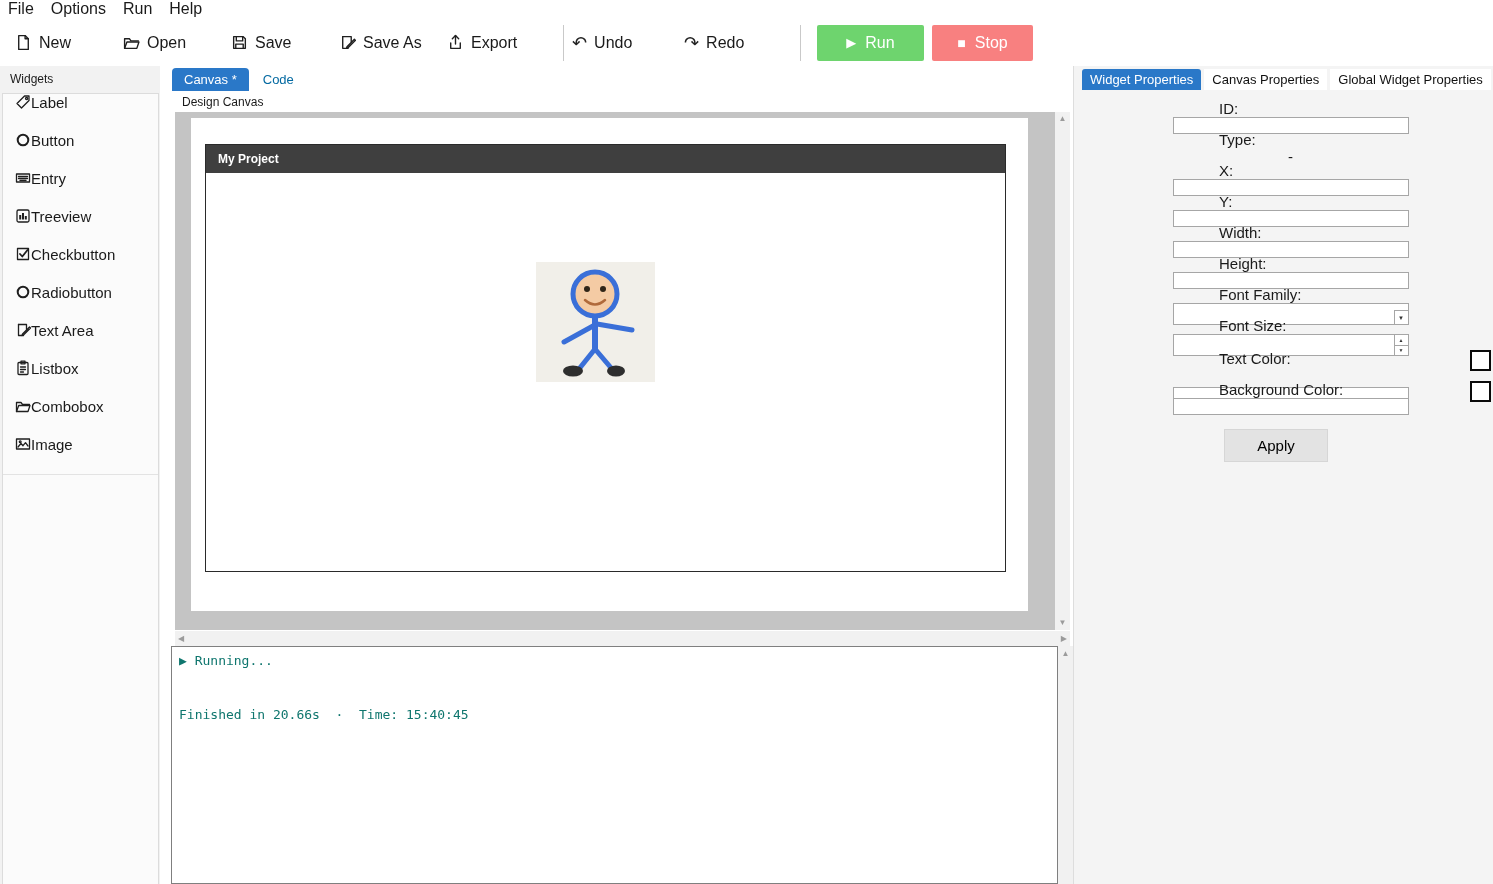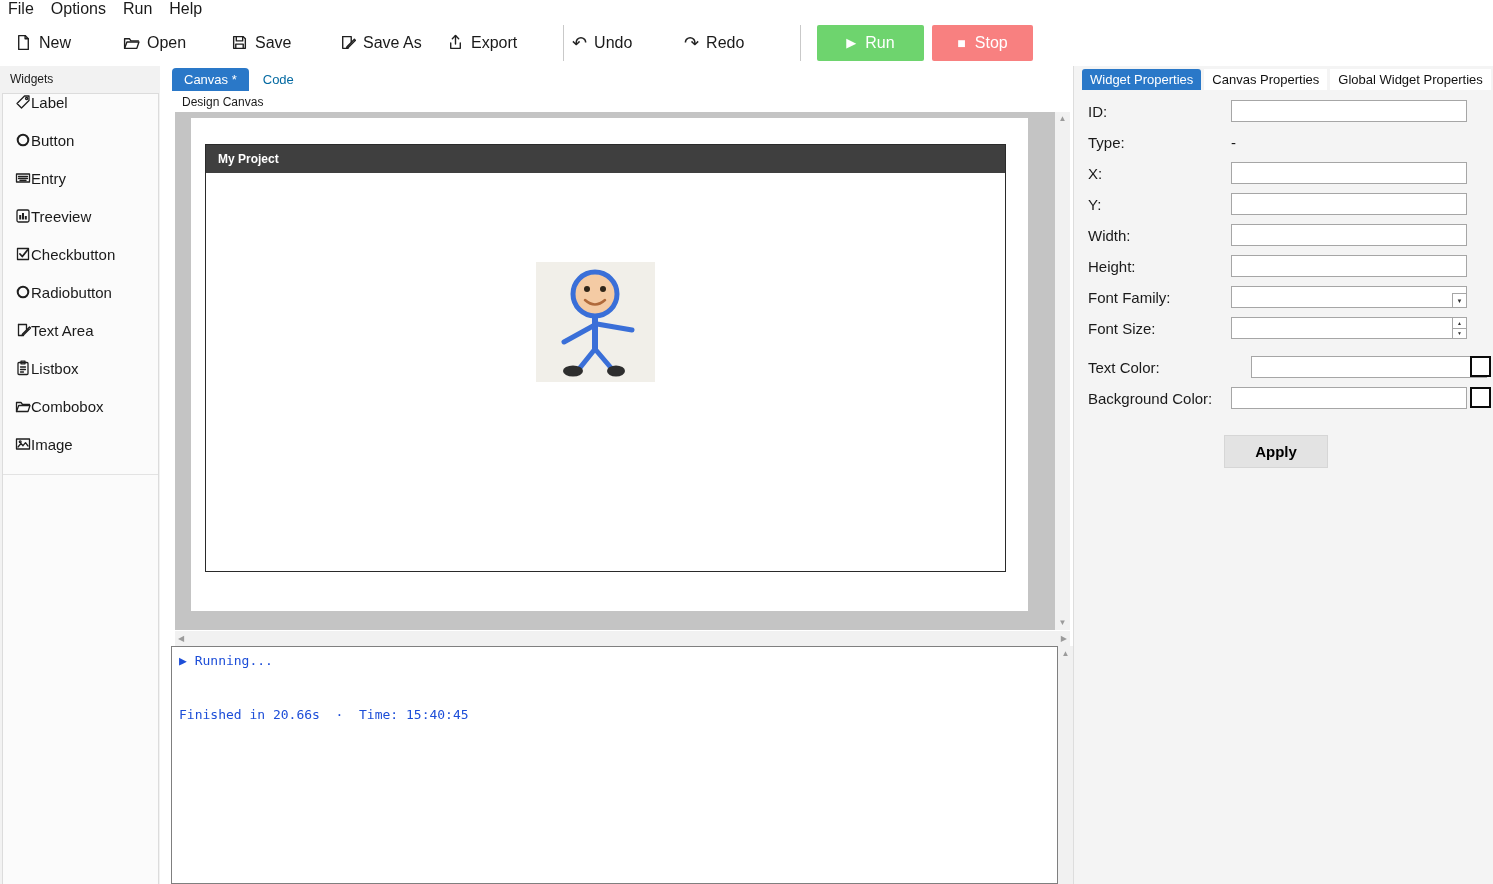--- a/index.html
+++ b/index.html
@@ -67,58 +67,58 @@
   .vscroll { width:15px; background:#f1f1f1; display:flex; flex-direction:column;
     justify-content:space-between; align-items:center; padding:3px 0; }
   .hscroll { height:15px; margin:1px 3px 0 15px; background:#f1f1f1; display:flex;
     justify-content:space-between; align-items:center; padding:0 3px; }
   .sarrow { font-size:8px; color:#9b9b9b; line-height:1; cursor:default; }
 
   .output-caption { font-size:12px; padding:9px 0 3px 22px; }
   .output-row { flex:1; display:flex; margin-left:11px; min-height:0; }
   .output-box { flex:1; background:#fff; border:1px solid #7f7f7f; padding:5px 7px;
     font-family:"DejaVu Sans Mono","Liberation Mono", monospace; font-size:13px;
-    line-height:18px; color:#1d4ed8; overflow:hidden; }
+    line-height:18px; color:#0f766e; overflow:hidden; }
   .out-line { white-space:pre; min-height:18px; }
   .output-scroll { width:15px; background:#f1f1f1; display:flex; flex-direction:column;
     align-items:center; padding-top:4px; }
 
   
   .rightpanel { flex:1; background:#f4f4f4; border-left:1px solid #ddd; padding-top:2px;
     overflow:hidden; }
   .prop-tabs { display:flex; gap:3px; padding-left:8px; height:22px; align-items:flex-end;
     white-space:nowrap; }
   .ptab { font-size:13px; padding:3px 8px; cursor:default; }
   .ptab.active { background:var(--accent); color:#fff; border-radius:3px 3px 0 0; }
   .ptab.inactive { background:#fff; color:#111; }
 
   .prop-form { margin-top:10px; }
   .prow { display:flex; align-items:center; height:22px; margin-bottom:9px;
-    padding-left:14px; position:relative; }
+    padding-left:14px; position:relative;flex-direction:column; }
   .prow label, .prow .plabel { width:143px; font-size:15px; }
   .pinput { width:236px; height:22px; border:1px solid #a6a6a6; background:#fff;
     font-size:13px; padding:0 4px; font-family:"Liberation Sans", sans-serif; }
   .ptype-value { font-size:15px; }
   .combo { position:relative; width:236px; }
   .combo .pinput { width:100%; }
   .combo-arrow { position:absolute; right:1px; bottom:1px; width:14px; height:14px;
     border-left:1px solid #a6a6a6; border-top:1px solid #a6a6a6; background:#fff;
     display:flex; align-items:center; justify-content:center; font-size:6px; color:#333; }
   .spin { position:relative; width:236px; }
   .spin .pinput { width:100%; }
   .spin-arrows { position:absolute; right:1px; top:1px; width:14px; height:20px;
     border-left:1px solid #a6a6a6; background:#fff; display:flex; flex-direction:column; }
   .spin-btn { flex:1; display:flex; align-items:center; justify-content:center;
     font-size:5px; color:#333; }
   .spin-btn + .spin-btn { border-top:1px solid #a6a6a6; }
   .swatch { position:absolute; right:2px; top:0; width:21px; height:21px; background:#fff;
     border:2px solid #0a0a0a; }
-  .gap-before { margin-top:17px;gap:20px; }
+  .gap-before { margin-top:11px;gap:20px; }
   .applybtn { margin:17px 0 0 150px; width:104px; height:33px; background:#e3e3e3;
-    border:1px solid #d6d6d6; font-size:15px; font-family:"Liberation Sans", sans-serif;font-weight:bold; }
+    border:1px solid #d6d6d6; font-size:15px; font-family:"Liberation Sans", sans-serif; }
 
   .ico { stroke:#1f1f1f; fill:none; stroke-width:1.3; stroke-linejoin:round; stroke-linecap:round; }
   .ico-fill { fill:#1f1f1f; stroke:none; }
 </style>
 </head>
 <body>
 
 <div class="app">
 
   <div class="menubar">

